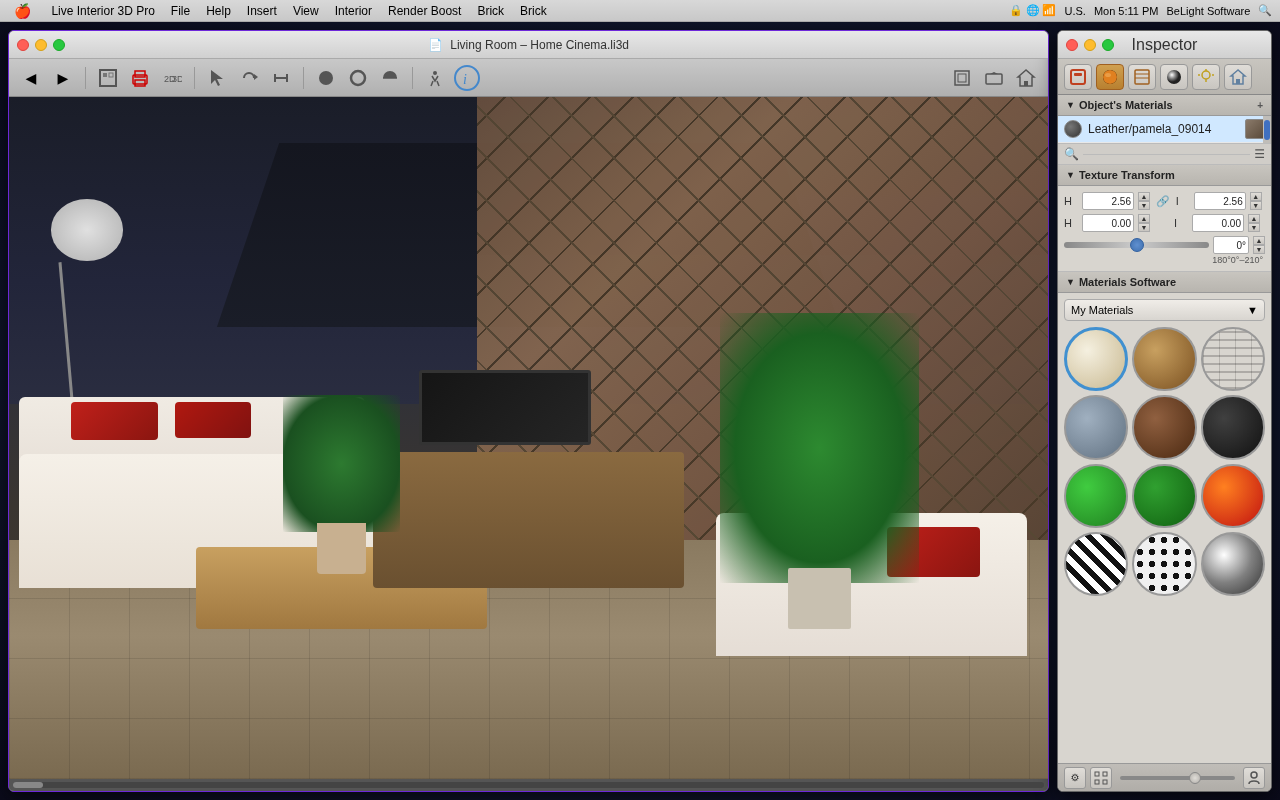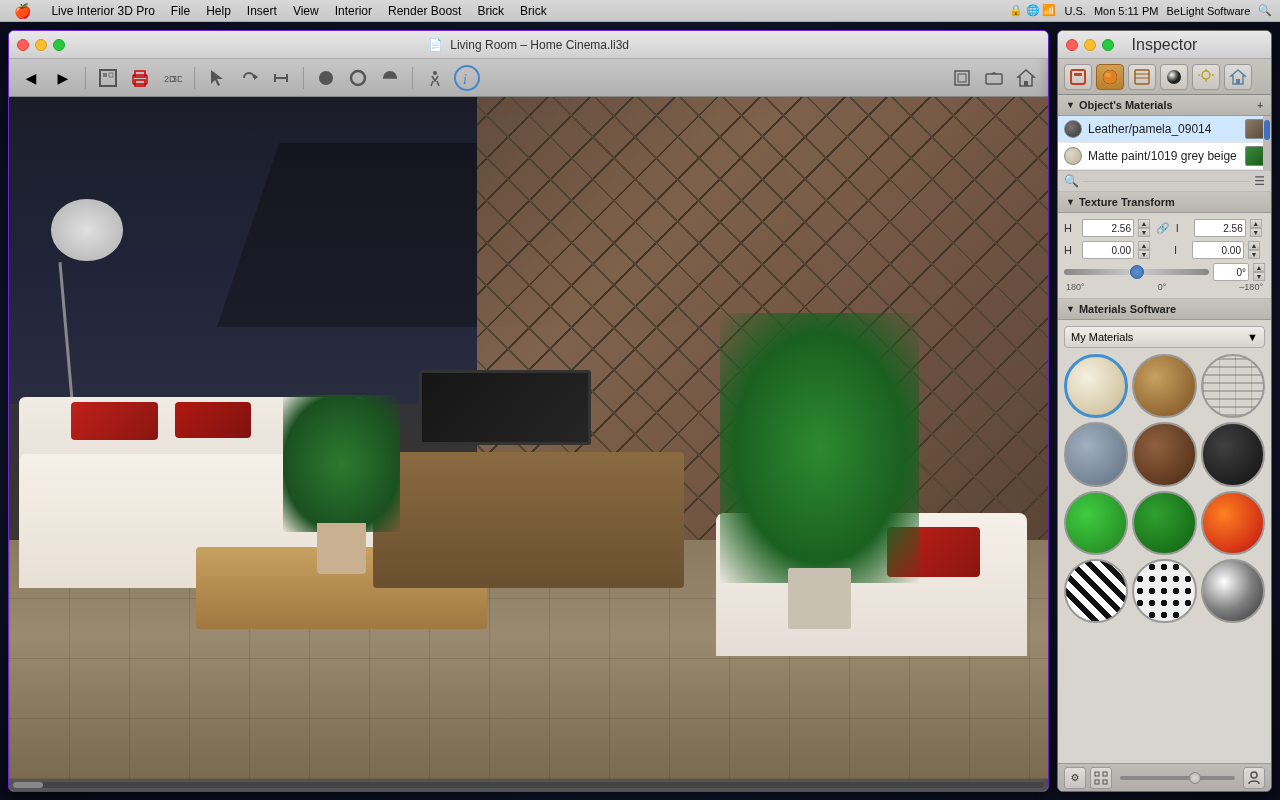--- a/index.html
+++ b/index.html
@@ -624,21 +624,21 @@
       background: white;
       border: 1px solid #aaa;
       border-radius: 2px;
       font-size: 10px;
       text-align: right;
       padding-right: 2px;
       color: #222;
     }
     .angle-labels {
       display: flex;
-      justify-content: space-between;
+      justify-content: flex-end;
       margin-top: 1px;
       padding: 0 2px;
     }
     .angle-label {
       font-size: 9px;
       color: #555;
     }
 
     
     .gallery-section {
@@ -993,25 +993,20 @@
           <span style="font-size:10px;color:#555;">+</span>
         </div>
       </div>
 
       <div class="materials-list" style="position:relative;">
         <div class="material-item">
           <div class="material-swatch" style="background:radial-gradient(circle at 35% 35%, #777, #333);"></div>
           <span class="material-name">Leather/pamela_09014</span>
           <div class="material-thumb" style="background:linear-gradient(135deg,#8a7a6a,#5a4a3a);"></div>
         </div>
-        <div class="material-item">
-          <div class="material-swatch" style="background:radial-gradient(circle at 35% 35%, #e0d8c8, #b8b098);"></div>
-          <span class="material-name">Matte paint/1019 grey beige</span>
-          <div class="material-thumb" style="background:linear-gradient(135deg,#3a8a3a,#1a5a1a);"></div>
-        </div>
 
         <div style="position:absolute;right:0;top:0;bottom:0;width:8px;background:#c0bdb8;display:flex;flex-direction:column;align-items:center;">
           <div style="width:6px;height:20px;background:#4070c0;border-radius:3px;margin-top:4px;"></div>
         </div>
       </div>
 
       <div class="search-row">
         <span class="search-icon-btn">🔍</span>
         <div class="search-line"></div>
         <span class="search-menu-icon">☰</span>
@@ -1060,21 +1055,21 @@
           </div>
           <input class="angle-input" type="text" value="0°" style="">
           <div class="transform-stepper">
             <div class="stepper-btn">▲</div>
             <div class="stepper-btn">▼</div>
           </div>
         </div>
         <div class="angle-labels">
           <span class="angle-label">180°</span>
           <span class="angle-label">0°</span>
-          <span class="angle-label">–180°</span>
+          <span class="angle-label">–210°</span>
         </div>
       </div>
 
       <div class="section-header">
         <span class="section-arrow">▼</span>
         <span>Materials Software</span>
       </div>
 
       <div class="gallery-section">
         <div class="gallery-dropdown">

